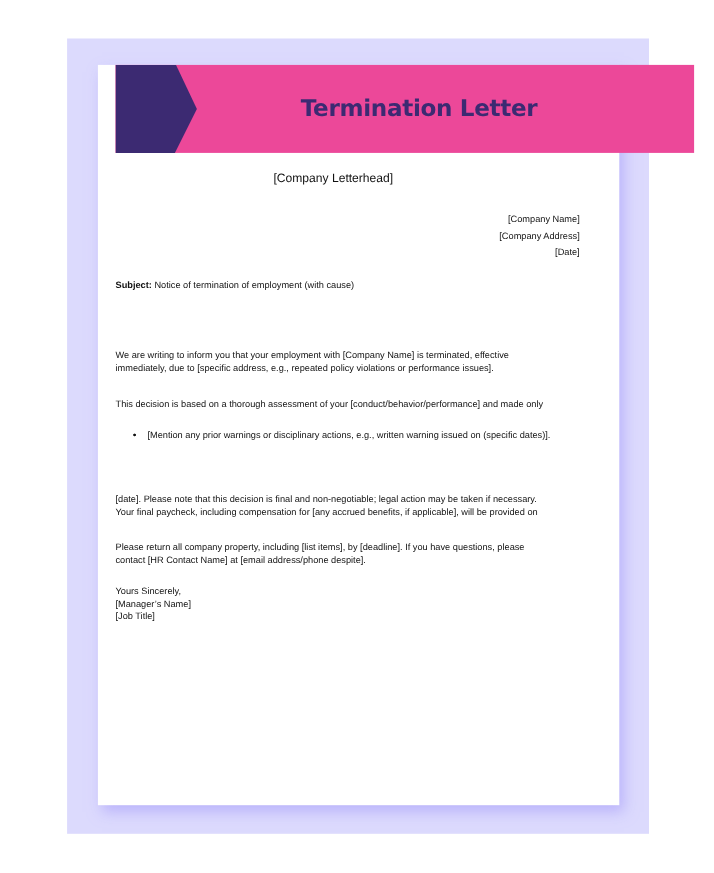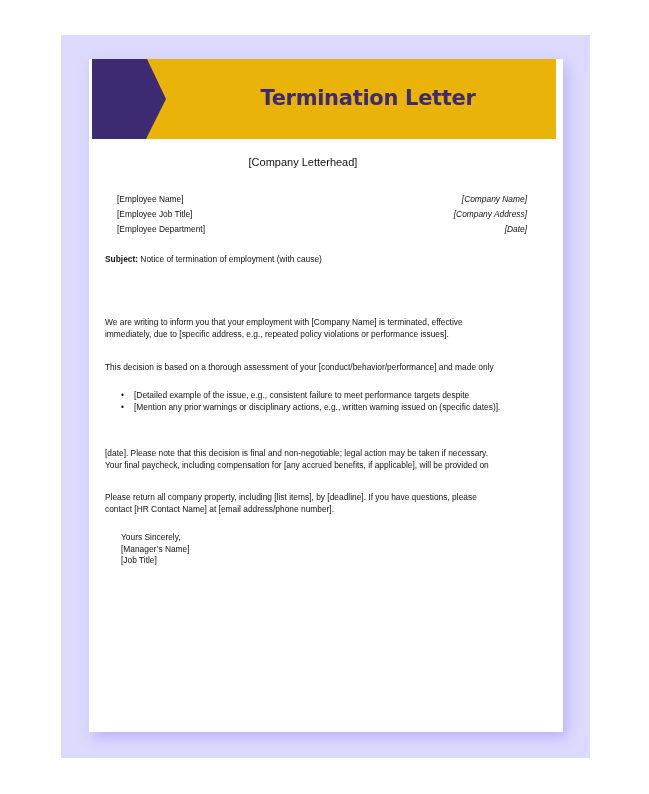--- a/index.html
+++ b/index.html
@@ -26,25 +26,25 @@
       position: absolute;
       left: 89px;
       top: 59px;
       width: 474px;
       height: 673px;
       background: #ffffff;
       box-shadow: 4px 6px 12px rgba(160, 150, 250, 0.55);
     }
     .header-band {
       position: absolute;
-      left: 3px;
+      left: 16px;
       top: 0;
-      width: 464px;
+      width: 526px;
       height: 80px;
-      background: #eab308;
+      background: #ec4899;
     }
     .header-chevron {
       position: absolute;
       left: 0;
       top: 0;
       width: 75px;
       height: 80px;
     }
     .header-title {
       position: absolute;
@@ -77,21 +77,20 @@
     .addr-left {
       position: absolute;
       left: 28px;
       top: 133px;
     }
     .addr-right {
       position: absolute;
       right: 36px;
       top: 133px;
       text-align: right;
-      font-style: italic;
     }
     .addr-line {
       height: 15px;
       line-height: 15px;
       white-space: nowrap;
     }
     .block {
       position: absolute;
       left: 16px;
       width: 420px;
@@ -125,25 +124,20 @@
 
   <div class="header-band">
     <svg class="header-chevron" viewBox="0 0 75 80" width="75" height="80">
       <polygon points="0,0 55,0 74,40 54,80 0,80" fill="#3c2a72"></polygon>
     </svg>
     <div class="header-title">Termination Letter</div>
   </div>
 
   <div class="letterhead">[Company Letterhead]</div>
 
-  <div class="addr-left body-text">
-    <div class="addr-line">[Employee Name]</div>
-    <div class="addr-line">[Employee Job Title]</div>
-    <div class="addr-line">[Employee Department]</div>
-  </div>
 
   <div class="addr-right body-text">
     <div class="addr-line">[Company Name]</div>
     <div class="addr-line">[Company Address]</div>
     <div class="addr-line">[Date]</div>
   </div>
 
   <div class="block body-text nowrap" style="top:195px;">
     <span class="subject-label">Subject:</span><span> Notice of termination of employment (with cause)</span>
   </div>
@@ -155,38 +149,37 @@
   </div>
 
   <div class="block body-text nowrap" style="top:303px;">
     <div>This decision is based on a thorough assessment of your [conduct/behavior/performance] and made only</div>
   </div>
 
   <div class="block body-text nowrap" style="top:331px;">
     <ul class="reasons">
       <li>
         <span class="bullet">•</span>
-        <div>[Detailed example of the issue, e.g., consistent failure to meet performance targets despite</div>
       </li>
       <li>
         <span class="bullet">•</span>
         <div>[Mention any prior warnings or disciplinary actions, e.g., written warning issued on (specific dates)].</div>
       </li>
     </ul>
   </div>
 
   <div class="block body-text nowrap" style="top:389px;">
     <div>[date]. Please note that this decision is final and non-negotiable; legal action may be taken if necessary.</div>
     <div>Your final paycheck, including compensation for [any accrued benefits, if applicable], will be provided on</div>
   </div>
 
   <div class="block body-text nowrap" style="top:433px;">
     <div>Please return all company property, including [list items], by [deadline]. If you have questions, please</div>
-    <div>contact [HR Contact Name] at [email address/phone number].</div>
+    <div>contact [HR Contact Name] at [email address/phone despite].</div>
   </div>
 
-  <div class="block body-text nowrap" style="top:473px;margin-left:16px;">
+  <div class="block body-text nowrap" style="top:473px;">
     <div>Yours Sincerely,</div>
     <div>[Manager’s Name]</div>
     <div>[Job Title]</div>
   </div>
 
 </div>
 
 </body></html>

